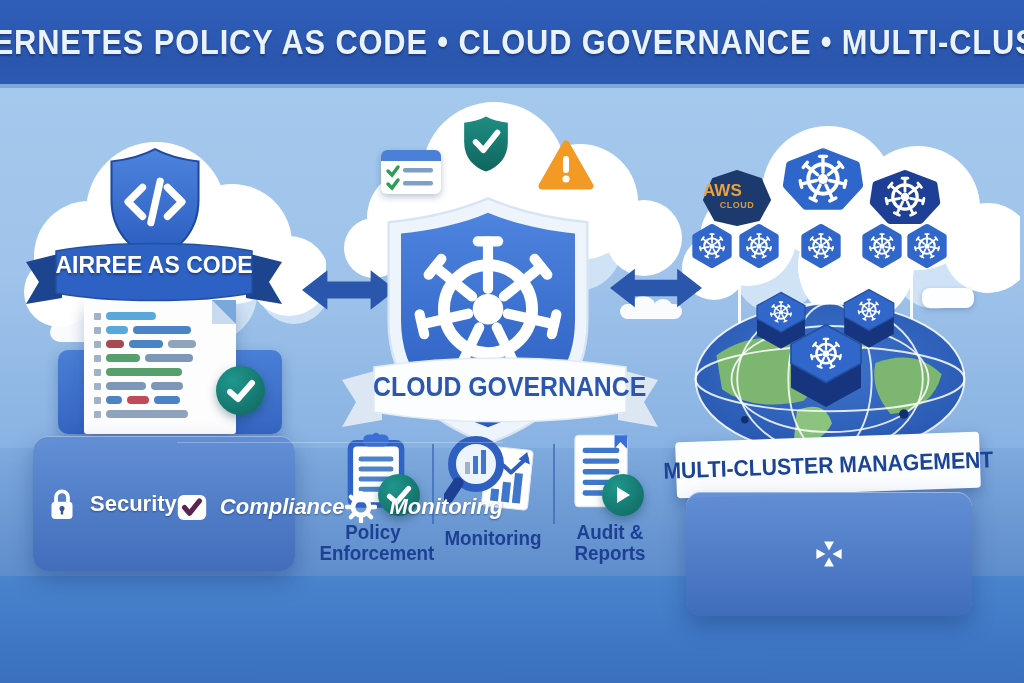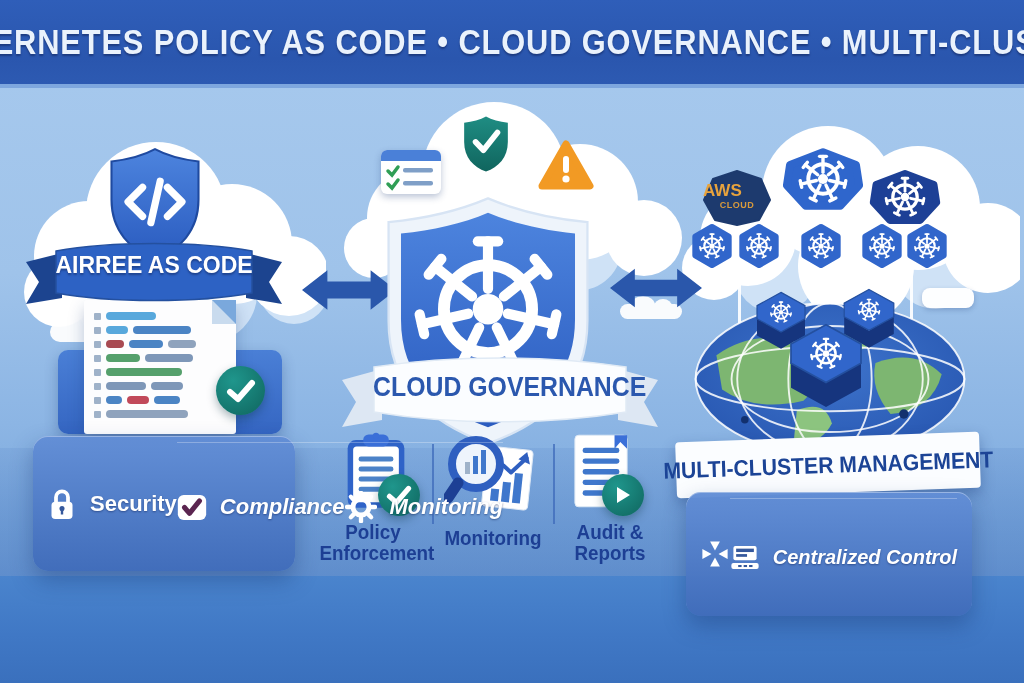--- a/index.html
+++ b/index.html
@@ -472,29 +472,15 @@
     <div class="prow">
       <span class="picon">
         <svg width="28" height="28" viewBox="-20 -20 40 40" fill="#fff">
           <polygon points="-7,-18 7,-18 0,-5"></polygon>
             <polygon points="-7,18 7,18 0,5"></polygon>
           <polygon points="-18,-7 -18,7 -5,0"></polygon>
             <polygon points="18,-7 18,7 5,0"></polygon>
         </svg>
       </span>
     </div>
-    <div class="prow">
-      <span class="picon">
-        <svg width="30" height="25" viewBox="0 0 44 36">
-          <rect x="5" y="1" width="34" height="21" rx="3" fill="#fff"></rect>
-          <rect x="9" y="5" width="26" height="5" fill="#35589c"></rect>
-            <rect x="9" y="13" width="16" height="4" fill="#35589c"></rect>
-          <rect x="2" y="26" width="40" height="9" rx="3" fill="#fff"></rect>
-          <rect x="12" y="29" width="5" height="3" fill="#35589c"></rect>
-            <rect x="20" y="29" width="5" height="3" fill="#35589c"></rect>
-            <rect x="28" y="29" width="5" height="3" fill="#35589c"></rect>
-        </svg>
-      </span>
-      <span class="plabel">Centralized Control</span>
-    </div>
   </div>
 
 </div>
 
 </body></html>

